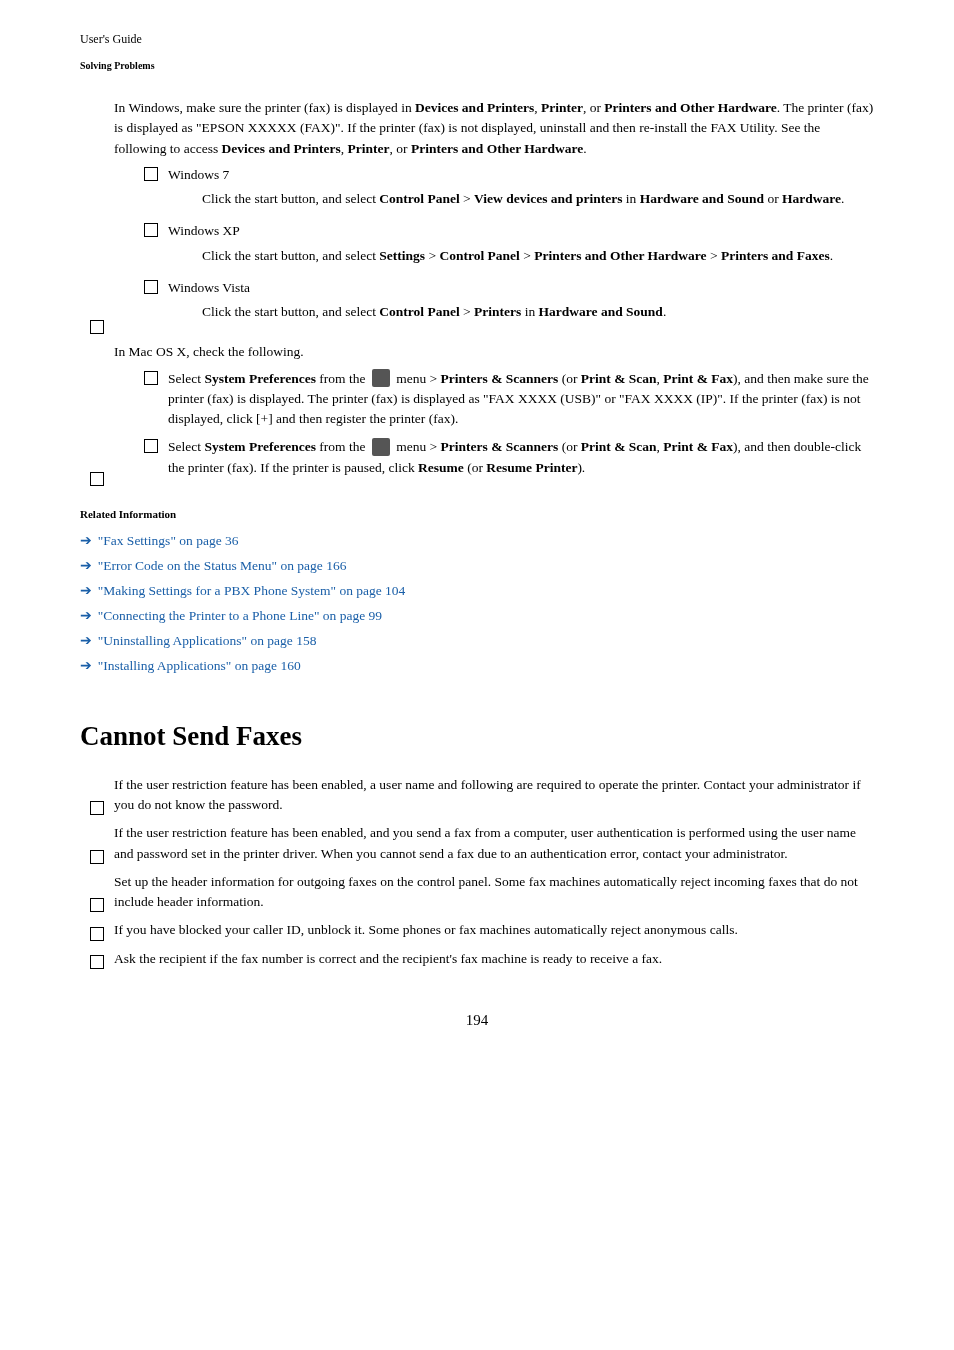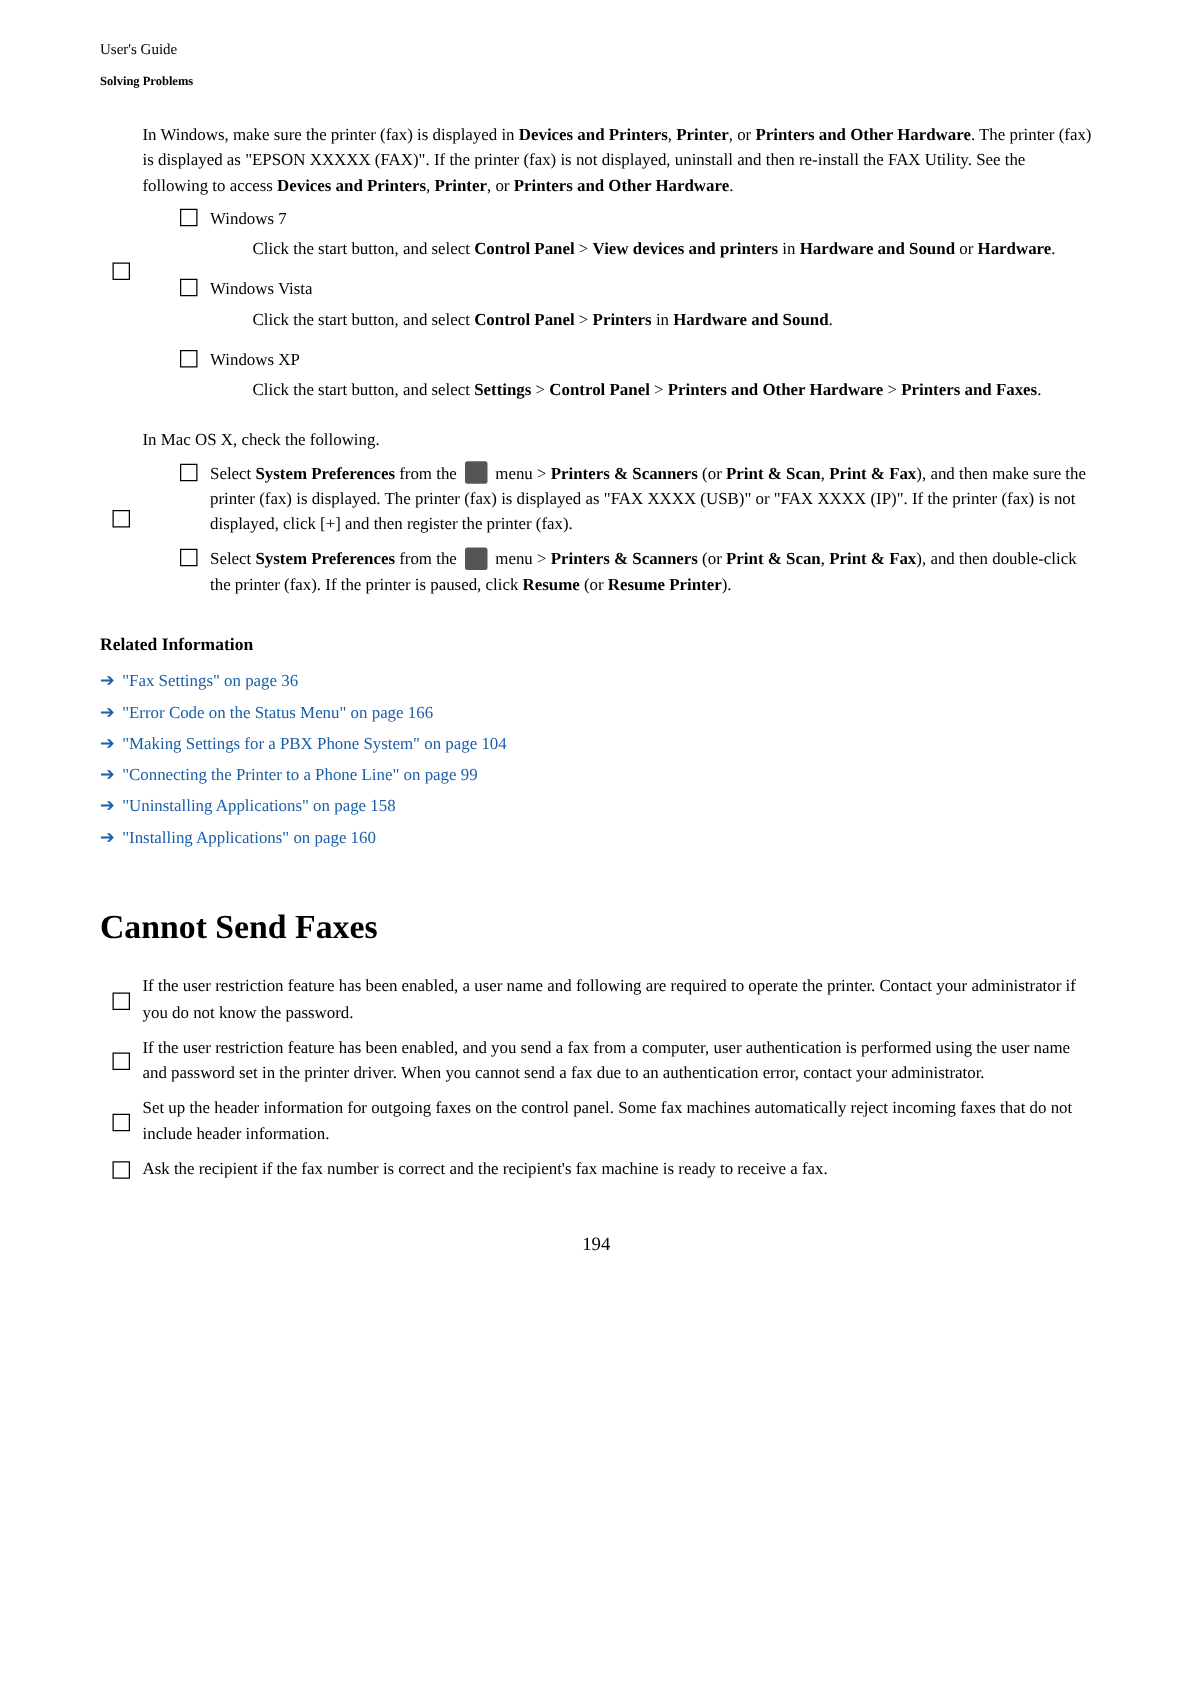--- a/index.html
+++ b/index.html
@@ -25,32 +25,32 @@
     }
     .section-heading {
       font-size: 27px;
       font-weight: bold;
       margin-top: 40px;
       margin-bottom: 18px;
       border-bottom: none;
     }
     .related-info-heading {
       font-weight: bold;
-      font-size: 14px;
+      font-size: 11px;
       margin-top: 20px;
       margin-bottom: 8px;
     }
     .bullet-list {
       list-style: none;
       padding-left: 0;
       margin-bottom: 10px;
     }
     .bullet-list > li {
       display: flex;
-      align-items: center;
+      align-items: flex-end;
       margin-bottom: 8px;
       padding-left: 10px;
     }
     .bullet-list > li .checkbox {
       display: inline-block;
       width: 14px;
       height: 14px;
       border: 1.5px solid #000;
       min-width: 14px;
       min-height: 14px;
@@ -150,37 +150,37 @@
             Windows 7
             <div class="indent-block">
               Click the start button, and select <b>Control Panel</b> &gt; <b>View devices and printers</b> in <b>Hardware and Sound</b> or <b>Hardware</b>.
             </div>
           </div>
         </li>
 
         <li>
           <span class="checkbox"></span>
           <div class="content">
+            Windows XP
+            <div class="indent-block">
+              Click the start button, and select <b>Settings</b> &gt; <b>Control Panel</b> &gt; <b>Printers and Other Hardware</b> &gt; <b>Printers and Faxes</b>.
+            </div>
+          </div>
+        </li>
+
+        <li>
+          <span class="checkbox"></span>
+          <div class="content">
             Windows Vista
             <div class="indent-block">
               Click the start button, and select <b>Control Panel</b> &gt; <b>Printers</b> in <b>Hardware and Sound</b>.
             </div>
           </div>
         </li>
 
-        <li>
-          <span class="checkbox"></span>
-          <div class="content">
-            Windows XP
-            <div class="indent-block">
-              Click the start button, and select <b>Settings</b> &gt; <b>Control Panel</b> &gt; <b>Printers and Other Hardware</b> &gt; <b>Printers and Faxes</b>.
-            </div>
-          </div>
-        </li>
-
       </ul>
     </div>
   </li>
 
   <li>
     <span class="checkbox"></span>
     <div class="content">
       In Mac OS X, check the following.
 
       <ul class="sub-bullet-list">
@@ -248,20 +248,24 @@
     <li>
       <span class="checkbox"></span>
       <div class="content">If the user restriction feature has been enabled, and you send a fax from a computer, user authentication is performed using the user name and password set in the printer driver. When you cannot send a fax due to an authentication error, contact your administrator.</div>
     </li>
 
     <li>
       <span class="checkbox"></span>
       <div class="content">Set up the header information for outgoing faxes on the control panel. Some fax machines automatically reject incoming faxes that do not include header information.</div>
     </li>
 
+    <li>
+      <span class="checkbox"></span>
+      <div class="content">If you have blocked your caller ID, unblock it. Some phones or fax machines automatically reject anonymous calls.</div>
+    </li>
 
     <li>
       <span class="checkbox"></span>
       <div class="content">Ask the recipient if the fax number is correct and the recipient's fax machine is ready to receive a fax.</div>
     </li>
 
   </ul>
 </div>
 
 <div class="page-number">194</div>

